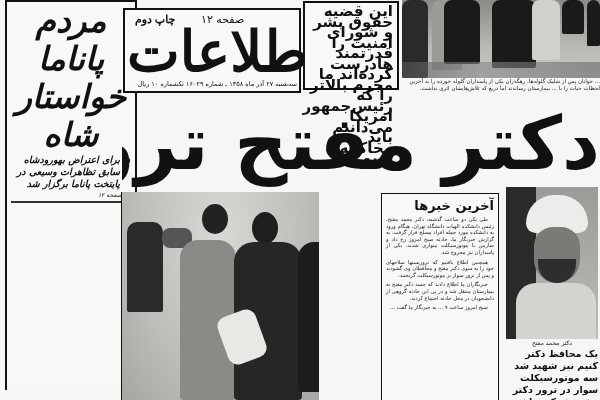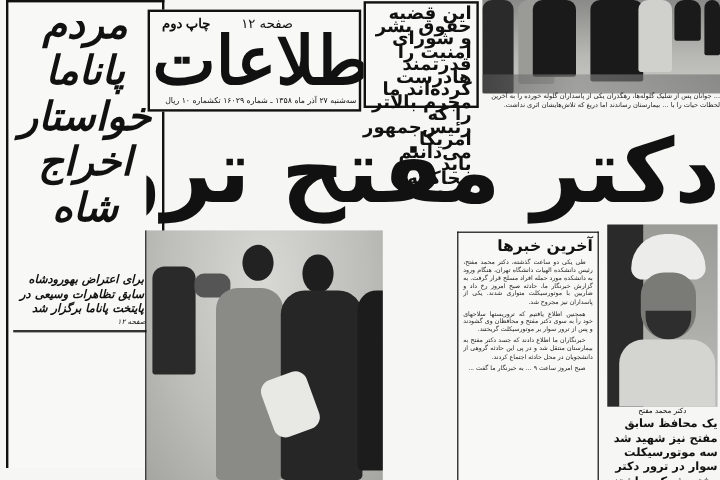--- a/index.html
+++ b/index.html
@@ -9,21 +9,21 @@
     .abs { position: absolute; }
     .rtl { direction: rtl; text-align: right; }
 
     
     .cont-top { left: 8px; top: 0; font-size: 6px; color: #333; }
     .top-rule { left: 62px; top: 3px; width: 52px; height: 3px; background: #111; }
 
     
     .left-box { left: 5px; top: 0; width: 132px; height: 390px; border: 2px solid #111; border-bottom: none; background: #f8f8f6; font-style: italic; }
     .left-head { font-weight: 900; font-size: 33px; line-height: 38px; text-align: center; letter-spacing: -1px; font-family: "DejaVu Sans", sans-serif; }
-    .left-bullets { font-size: 9.5px; line-height: 12px; font-weight: bold; padding: 0 4px; margin-top: 36px; }
+    .left-bullets { font-size: 9.5px; line-height: 12px; font-weight: bold; padding: 0 4px; }
     .left-bullets li { list-style: none; position: relative; padding-right: 11px; margin-bottom: 1px; }
     .left-bullets li::before { content: ""; position: absolute; right: 1px; top: 3px; width: 7px; height: 7px; border-radius: 50%; background: #111; }
     .left-sep { height: 1.5px; background: #333; margin: 3px 4px; }
 
     
     .mast-box { left: 123px; top: 8px; width: 178px; height: 85px; border: 2px solid #111; background: #f8f8f6; }
     .mast-edition { left: 10px; top: 3px; font-size: 11px; font-weight: bold; font-family: Liberation Serif, serif; }
     .mast-pages { left: 76px; top: 3px; font-size: 11px; font-weight: normal; }
     .mast-logo { left: 2px; top: 10px; width: 172px; font-size: 56px; font-weight: 900; text-align: center; line-height: 62px; font-family: "DejaVu Serif", serif; letter-spacing: -2px; }
     .mast-date { left: 4px; bottom: 3px; width: 168px; font-size: 6.5px; text-align: right; }
@@ -62,21 +62,20 @@
 
 <div class="page">
 
   <div class="abs cont-top rtl">در صفحه ۱۲</div>
   <div class="abs top-rule"></div>
 
   <div class="abs left-box rtl">
     <div class="left-head">
       <div>مردم پاناما</div>
       <div>خواستار</div>
-      <div>اخراج</div>
       <div>شاه</div>
     </div>
     <ul class="left-bullets">
       <li>برای اعتراض بهورودشاه سابق تظاهرات وسیعی در پایتخت پاناما برگزار شد</li>
     </ul>
     <div style="font-size:6px;padding:0 6px;">در صفحه ۱۲</div>
     <div class="left-sep"></div>
 
   </div>
 
@@ -126,17 +125,17 @@
 
   <div class="abs portrait">
     <div style="position:absolute;left:0;top:0;width:30px;height:152px;background:#2a2a2a;"></div>
     <div style="position:absolute;left:20px;top:8px;width:62px;height:38px;background:#ececea;border-radius:30px 30px 10px 10px;"></div>
     <div style="position:absolute;left:28px;top:40px;width:46px;height:56px;background:#7a7a76;border-radius:20px 20px 24px 24px;"></div>
     <div style="position:absolute;left:32px;top:72px;width:38px;height:24px;background:#2e2e2e;border-radius:0 0 20px 20px;"></div>
     <div style="position:absolute;left:10px;top:96px;width:80px;height:56px;background:#d4d4d0;border-radius:20px 20px 0 0;"></div>
   </div>
   <div class="abs portrait-caption rtl">دکتر محمد مفتح</div>
   <div class="abs portrait-text rtl">
-    <div>یک محافظ سابق مفتح نیز شهید شد</div>
+    <div>یک محافظ دکتر کنیم نیز شهید شد</div>
     <div>سه موتورسیکلت سوار در ترور دکتر مفتح شرکت داشتند</div>
   </div>
 
 </div>
 
 </body></html>

